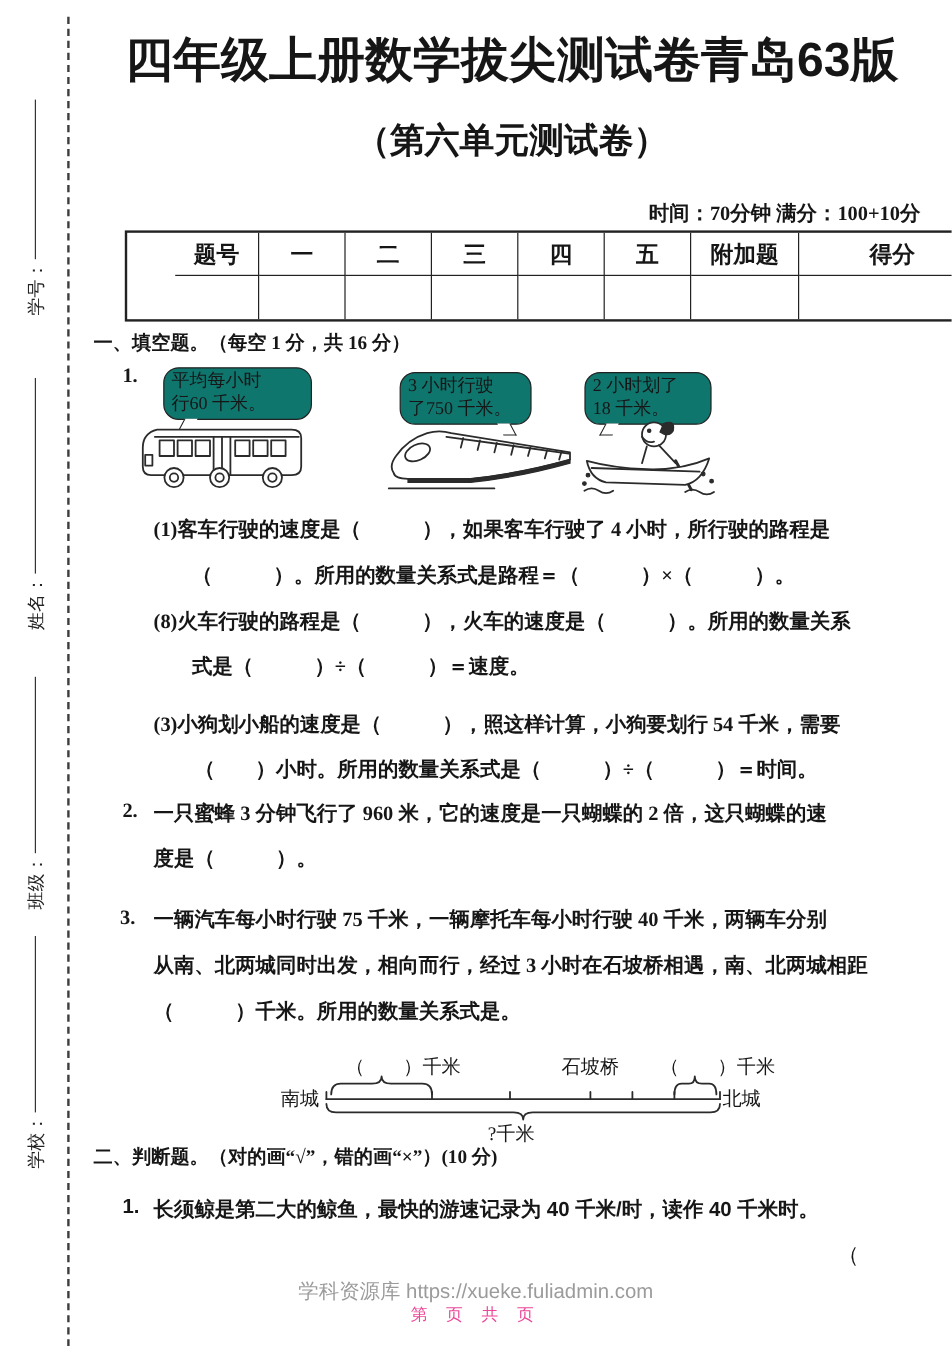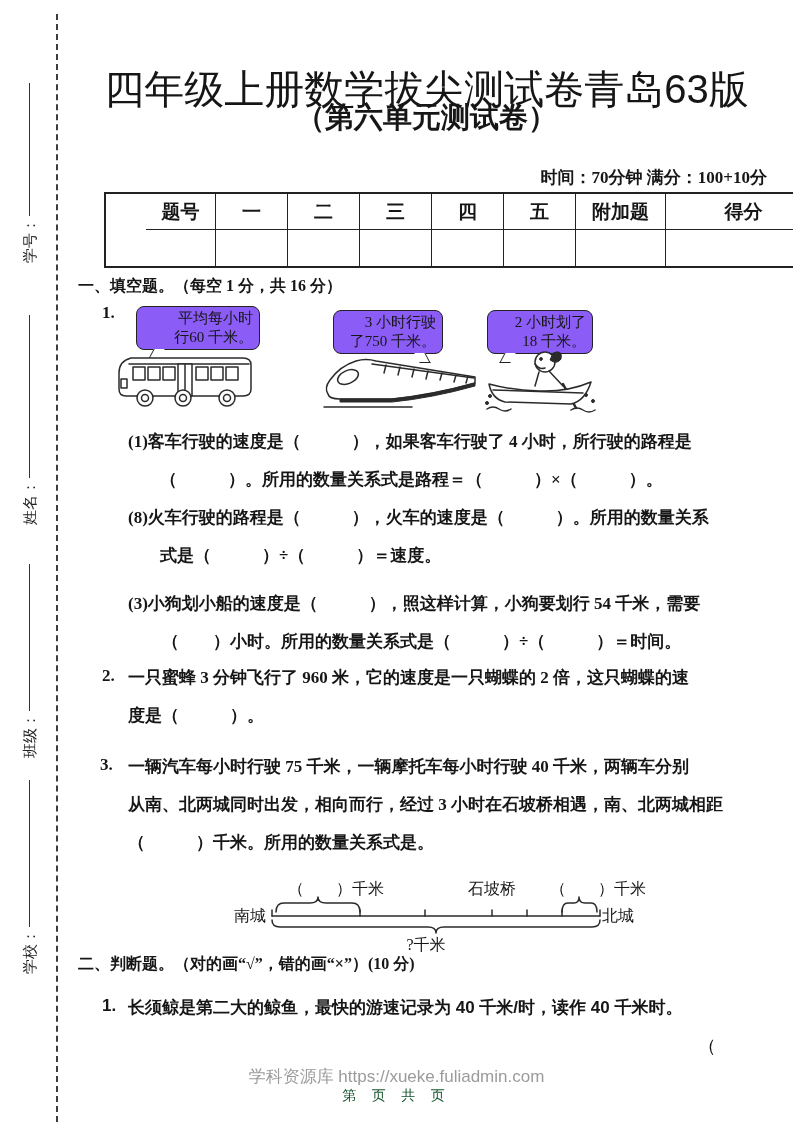--- a/index.html
+++ b/index.html
@@ -7,57 +7,57 @@
        font-family:"Liberation Serif","DejaVu Serif",serif;color:#161616;}
 
   
   .seal-line{position:absolute;left:56px;top:14px;bottom:0;width:0;border-left:2px dashed #3d3d3d;}
   .margin-field{position:absolute;height:24px;display:flex;align-items:center;
       transform:rotate(-90deg);font-size:15px;color:#222;}
   .margin-field .blank{flex:1;border-bottom:1.5px solid #333;height:1px;margin:0 0 3px 2px;}
 
   
   .page-title{position:absolute;left:70px;right:10px;top:22px;text-align:center;
-      font-family:"Liberation Sans","DejaVu Sans",sans-serif;font-weight:400;font-size:40px;letter-spacing:0;margin-top:40px;}
+      font-family:"Liberation Sans","DejaVu Sans",sans-serif;font-weight:700;font-size:40px;letter-spacing:0;}
   .page-subtitle{position:absolute;left:70px;right:10px;top:98px;text-align:center;
       font-family:"Liberation Sans","DejaVu Sans",sans-serif;font-weight:700;font-size:29px;}
   .time-info{position:absolute;right:26px;top:166px;font-family:Liberation Serif, serif;
       font-weight:700;font-size:17px;}
 
   
   .score-table{position:absolute;left:104px;top:192px;width:675px;border:2px solid #222;
       display:grid;grid-template-columns:70px 72px 72px 72px 72px 72px 90px 1fr;
       grid-auto-rows:36px;font-family:"Liberation Sans","DejaVu Sans",sans-serif;font-size:19px;font-weight:600;padding-left:40px;}
   .score-table .cell{border-right:1.5px solid #222;border-bottom:1.5px solid #222;
       display:flex;align-items:center;justify-content:center;}
   .score-table .cell:nth-child(8n){border-right:none;}
   .score-table .cell:nth-child(n+9){border-bottom:none;margin-left:15px;}
 
   
   .sec-heading{position:absolute;font-size:16px;font-weight:600;}
   .qnum{position:absolute;font-size:17px;font-weight:700;}
   .qline{position:absolute;font-size:17px;white-space:nowrap;font-weight:bold;}
 
   
-  .bubble{position:absolute;border:1.5px solid #222;border-radius:8px;background:#8b5cf6;
-      font-size:15px;line-height:19px;padding:2px 6px;text-align:right;}
+  .bubble{position:absolute;border:1.5px solid #222;border-radius:13px;background:#0f766e;
+      font-size:15px;line-height:19px;padding:2px 6px;text-align:left;}
   .bubble .tail{position:absolute;width:10px;height:9px;background:#fff;}
   .tail-left{left:14px;bottom:-10px;border-left:1.5px solid #222;border-bottom:1.5px solid #222;transform:skewX(-28deg);}
   .tail-right{right:14px;bottom:-10px;border-right:1.5px solid #222;border-bottom:1.5px solid #222;transform:skewX(28deg);}
 
   svg{position:absolute;overflow:visible;}
   svg .ln{stroke:#2b2b2b;fill:none;stroke-width:1.5;stroke-linecap:round;stroke-linejoin:round;}
   svg .fw{stroke:#2b2b2b;fill:#fff;stroke-width:1.5;stroke-linejoin:round;}
   svg .fd{stroke:#2b2b2b;fill:#2b2b2b;stroke-width:1;}
   svg text{font-family:"Liberation Serif","DejaVu Serif",serif;fill:#161616;}
 
   .footer-src{position:absolute;left:0;right:0;top:1065px;text-align:center;
       font-family:"Liberation Sans","DejaVu Sans",sans-serif;font-size:17px;color:#9b9b9b;}
   .footer-page{position:absolute;left:0;right:0;top:1087px;text-align:center;
-      font-size:14px;color:#14532d;letter-spacing:6px;}
+      font-size:14px;color:#ec4899;letter-spacing:6px;}
   .lone-paren{position:absolute;left:698px;top:1034px;font-size:18px;}
 </style>
 </head>
 <body>
 
 <div class="seal-line"></div>
 
 <div class="margin-field" style="left:-60px;top:161px;width:180px;">
   <span>学号：</span>
   <span class="blank"></span>

